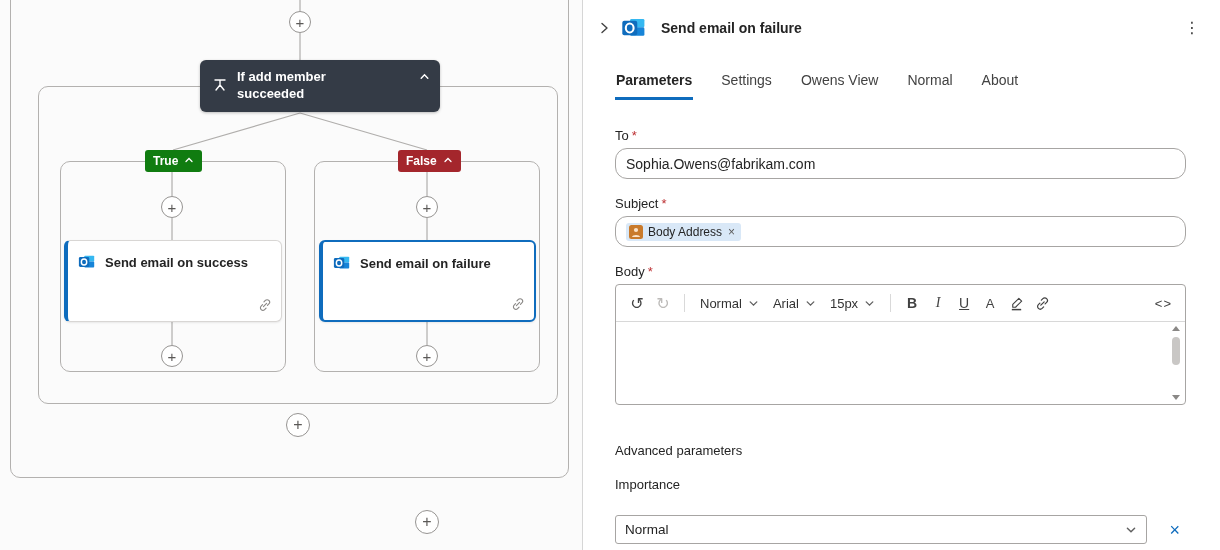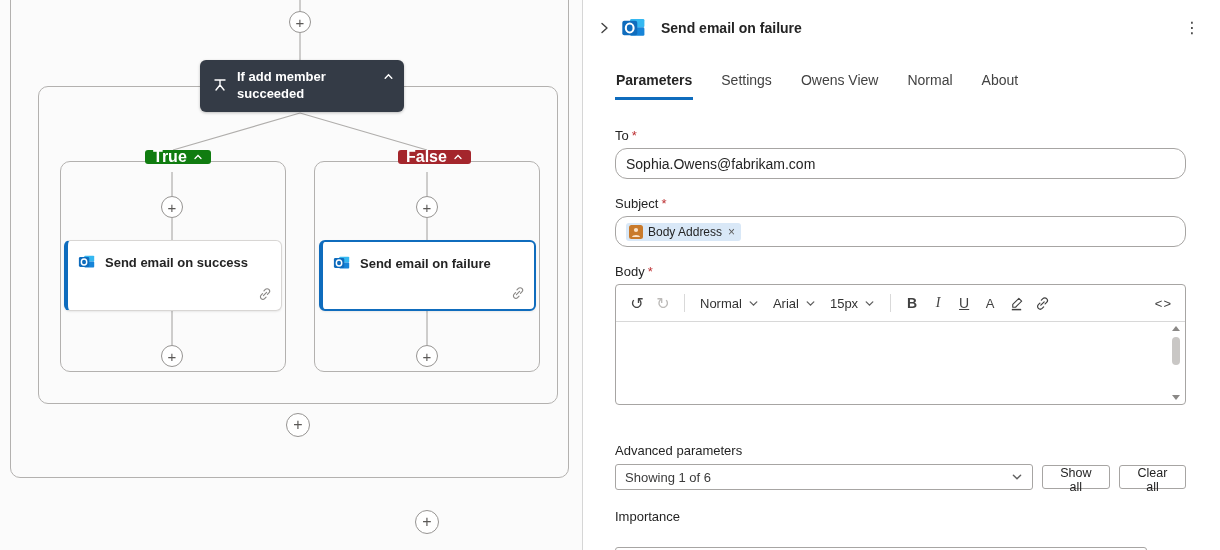--- a/index.html
+++ b/index.html
@@ -20,34 +20,34 @@
   .branch-right { left:314px; top:161px; width:226px; height:211px; }
 
   .connectors { position:absolute; left:0; top:0; pointer-events:none; }
 
   .plus { position:absolute; width:22px; height:22px; border-radius:50%;
           background:#fff; border:1px solid #969492; color:#5b5957;
           display:flex; align-items:center; justify-content:center;
           font-size:15px; line-height:1; cursor:pointer; }
   .plus.big { width:24px; height:24px; font-size:16px; }
 
-  .condition { position:absolute; left:200px; top:60px; width:204px; height:52px;
+  .condition { position:absolute; left:200px; top:60px; width:240px; height:52px;
                background:#343b46; border-radius:6px; color:#fff;
                display:flex; align-items:center; gap:9px; padding:0 10px 0 12px;
                box-shadow:0 1px 3px rgba(0,0,0,.25); cursor:pointer; }
   .condition .cond-title { font-size:13px; font-weight:600; line-height:1.3; width:128px; }
   .cond-chevron { margin-left:auto; align-self:flex-start; margin-top:10px; }
 
-  .badge { position:absolute; top:150px; height:14px; border-radius:3px; color:#fff;
+  .badge { position:absolute; top:150px; height:22px; border-radius:3px; color:#fff;
            display:flex; align-items:center; gap:6px; padding:0 8px;
-           font-size:16px; font-weight:700; cursor:pointer; }
+           font-size:12px; font-weight:700; cursor:pointer; }
   .badge-true  { left:145px; background:#107c10; }
   .badge-false { left:398px; background:#a4262c; }
 
-  .action-card { position:absolute; top:240px; height:71px; background:#fff;
+  .action-card { position:absolute; top:240px; height:82px; background:#fff;
                  border:1px solid #d8d6d4; border-left:4px solid #0f6cbd;
                  border-radius:6px; display:flex; flex-direction:column;
                  box-shadow:0 1px 2px rgba(0,0,0,.08); cursor:pointer; }
   .card-success { left:64px;  width:218px; }
   .card-failure { left:319px; width:217px; border:2px solid #0f6cbd; border-left:4px solid #0f6cbd; }
   .card-head { display:flex; align-items:center; gap:9px; padding:12px 10px 2px 10px; }
   .card-title { font-size:13px; font-weight:600; color:#242424; }
   .card-foot { margin-top:auto; display:flex; justify-content:flex-end; padding:0 9px 6px 0; }
 
   
@@ -312,32 +312,20 @@
           <span class="scroll-arrow">
             <svg width="8" height="5" viewBox="0 0 8 5">
                 <path d="M0 0 L4 5 L8 0 Z" fill="#8a8886"></path>
               </svg>
           </span>
         </div>
       </div>
     </div>
 
     <div class="adv-label">Advanced parameters</div>
-    <div class="adv-row">
-      <div class="dropdown dd-advanced">
-        <span>Showing 1 of 6</span>
-        <span class="dd-chevron">
-          <svg width="12" height="12" viewBox="0 0 10 10">
-              <path d="M2 3.5 L5 6.5 L8 3.5" stroke="#616161" stroke-width="1.2" fill="none" stroke-linecap="round"></path>
-            </svg>
-        </span>
-      </div>
-      <button class="sm-btn">Show all</button>
-      <button class="sm-btn">Clear all</button>
-    </div>
 
     <div class="field-label imp-label">Importance</div>
     <div class="imp-row">
       <div class="dropdown dd-importance">
         <span>Normal</span>
         <span class="dd-chevron">
           <svg width="12" height="12" viewBox="0 0 10 10">
               <path d="M2 3.5 L5 6.5 L8 3.5" stroke="#616161" stroke-width="1.2" fill="none" stroke-linecap="round"></path>
             </svg>
         </span>

